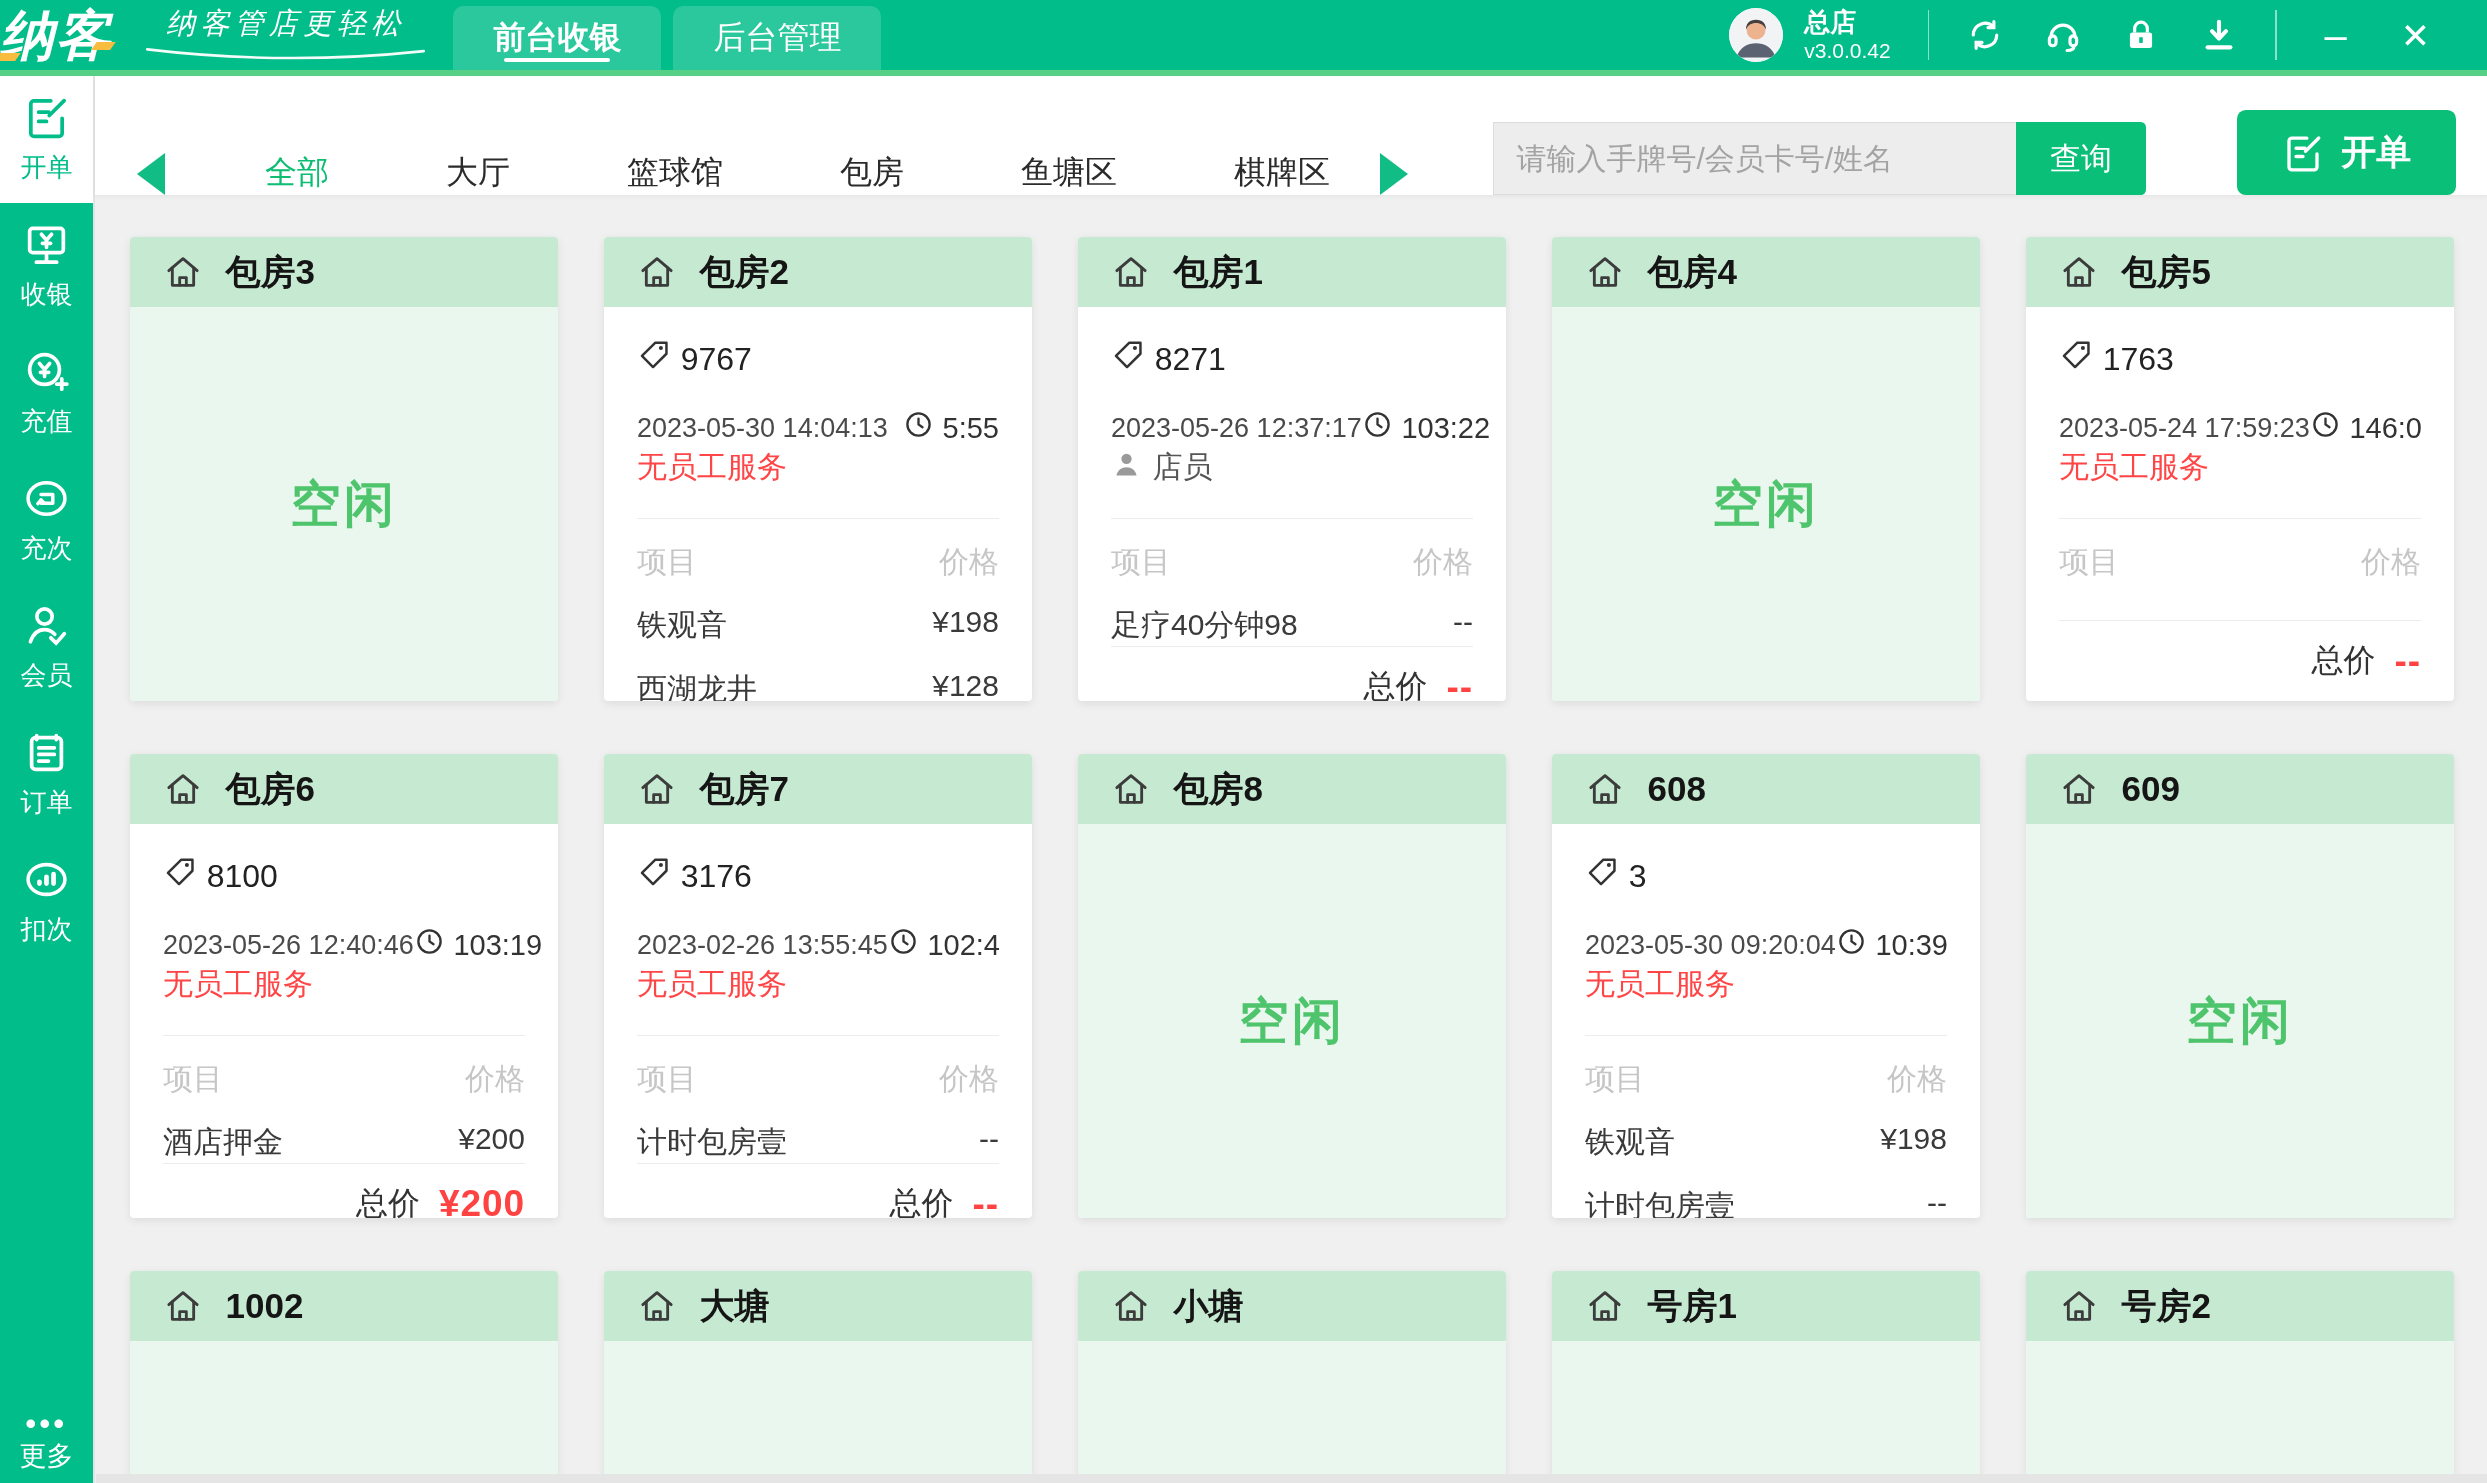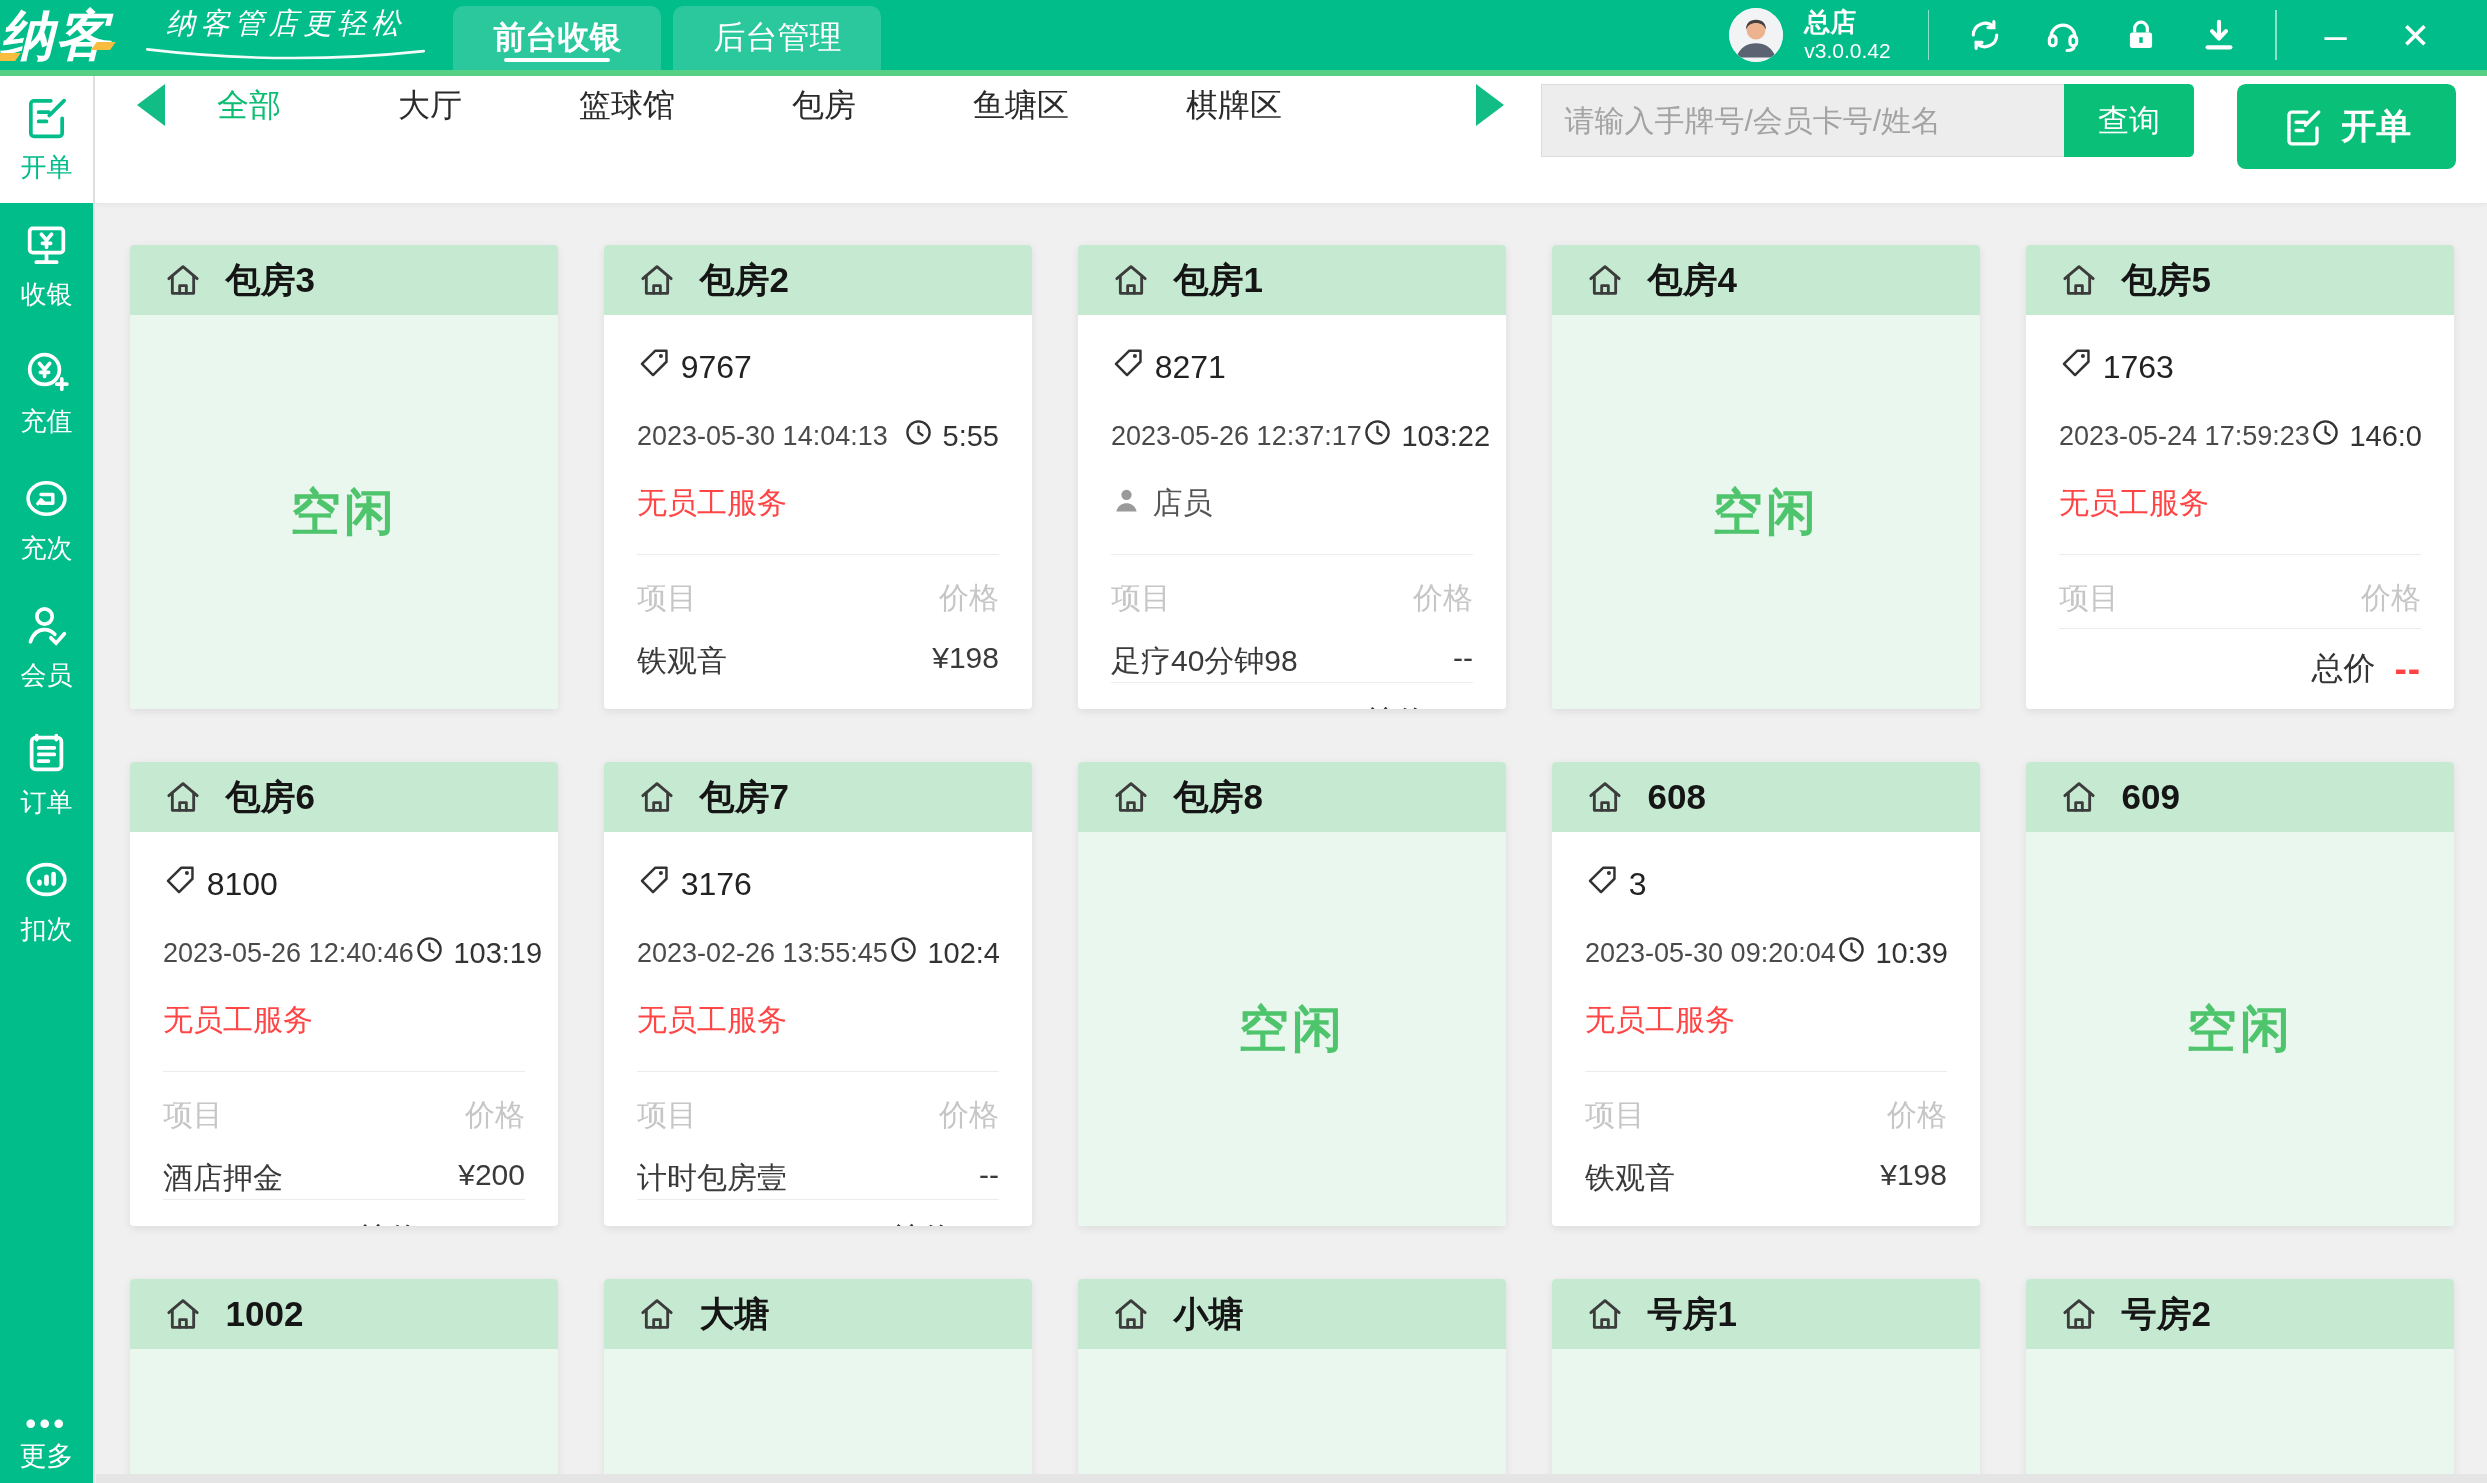--- a/index.html
+++ b/index.html
@@ -37,21 +37,21 @@
   .side-item{height:127px;display:flex;flex-direction:column;align-items:center;justify-content:center;gap:8.7px;color:#fff;font-size:26px;cursor:default;}
   .side-item .s-icon{width:47px;height:47px;}
   .side-item .s-icon svg{width:47px;height:47px;}
   .side-item.active{background:#fff;color:#00bd8a;}
   .side-more{margin-top:auto;margin-bottom:8.7px;height:96px;display:flex;flex-direction:column;align-items:center;justify-content:flex-end;color:#fff;font-size:27px;gap:1.7px;}
   .side-more .dots{font-size:30px;letter-spacing:3.5px;line-height:0.9;font-weight:700;}
 
   .content{flex:1;display:flex;flex-direction:column;border-left:2.6px solid #e2e2e2;background:#f0f0f0;min-width:0;min-height:0;}
 
   
-  .cat-toolbar{height:119px;background:#fff;display:flex;align-items:flex-start;padding:8px 31px 0 42px;flex:none;border-bottom:0.9px solid #e8e8e8;box-shadow:0 1.7px 4.3px rgba(0,0,0,0.04);position:relative;z-index:2;}
+  .cat-toolbar{height:119px;background:#fff;display:flex;align-items:flex-end;padding:0 31px 0 42px;flex:none;border-bottom:0.9px solid #e8e8e8;box-shadow:0 1.7px 4.3px rgba(0,0,0,0.04);position:relative;z-index:2;gap:48px;}
   .arrow{width:0;height:0;flex:none;cursor:pointer;}
   .arrow-left{border-top:21px solid transparent;border-bottom:21px solid transparent;border-right:28px solid #12bc85;}
   .arrow-right{border-top:21px solid transparent;border-bottom:21px solid transparent;border-left:28px solid #12bc85;margin-left:auto;}
   .cats{display:flex;align-items:center;gap:117px;margin-left:52px;}
   .cat{font-size:32px;color:#2b2b2b;white-space:nowrap;cursor:pointer;}
   .cat.active{color:#0cbd72;}
   .search-group{display:flex;height:73px;margin-left:37px;}
   .search-input{width:477px;background:#ededed;border:1.7px solid #dcdcdc;border-right:none;font-size:30px;padding:0 22.6px;color:#333;outline:none;border-radius:0;font-family:inherit;}
   .search-input::placeholder{color:#a3a3a3;}
   .search-btn{width:130px;background:#0abf78;color:#fff;border:none;font-size:31px;border-radius:0 5.2px 5.2px 0;cursor:pointer;font-family:inherit;}
@@ -66,21 +66,21 @@
   .card-header .h-icon svg{width:40px;height:40px;}
   .card-title{font-size:35px;font-weight:700;color:#151515;}
   .card-body{flex:1;display:flex;flex-direction:column;padding:0 33px;min-height:0;}
   .card-body.idle{background:#eaf7ee;align-items:center;justify-content:center;padding:0;}
   .idle-text{font-size:50px;font-weight:700;color:#4ec46c;letter-spacing:3.5px;}
   .tag-row{margin-top:31px;display:flex;align-items:center;gap:8.7px;font-size:32px;color:#222;}
   .tag-row svg{width:35px;height:35px;}
   .date-row{margin-top:28px;display:flex;justify-content:space-between;align-items:center;font-size:27px;color:#4a4a4a;white-space:nowrap;}
   .dur{display:flex;align-items:center;gap:8.7px;font-size:29px;color:#333;}
   .dur svg{width:31px;height:31px;}
-  .staff-row{margin-top:28px;font-size:30px;display:flex;align-items:center;gap:10.4px;}
+  .staff-row{font-size:30px;display:flex;align-items:center;gap:10.4px;}
   .staff-row.alert{color:#ff4545;}
   .staff-row.normal{color:#555;}
   .staff-row svg{width:31px;height:31px;}
   .div1{margin-top:30px;border-top:1.7px solid #ececec;}
   .cols{margin-top:22.6px;display:flex;justify-content:space-between;font-size:30px;color:#c6c6c6;}
   .item-row{margin-top:22.6px;display:flex;justify-content:space-between;font-size:30px;color:#3a3a3a;}
   .footer-div{margin-top:auto;border-top:1.7px solid #ececec;}
   .card-footer{height:80px;flex:none;display:flex;align-items:center;justify-content:flex-end;gap:19px;font-size:32px;color:#333;}
   .total-val{font-size:37px;font-weight:700;color:#ff4242;letter-spacing:0.9px;}
   .bottom-strip{position:absolute;left:96px;right:0;bottom:0;height:8.7px;background:#e5e5e5;z-index:4;}

